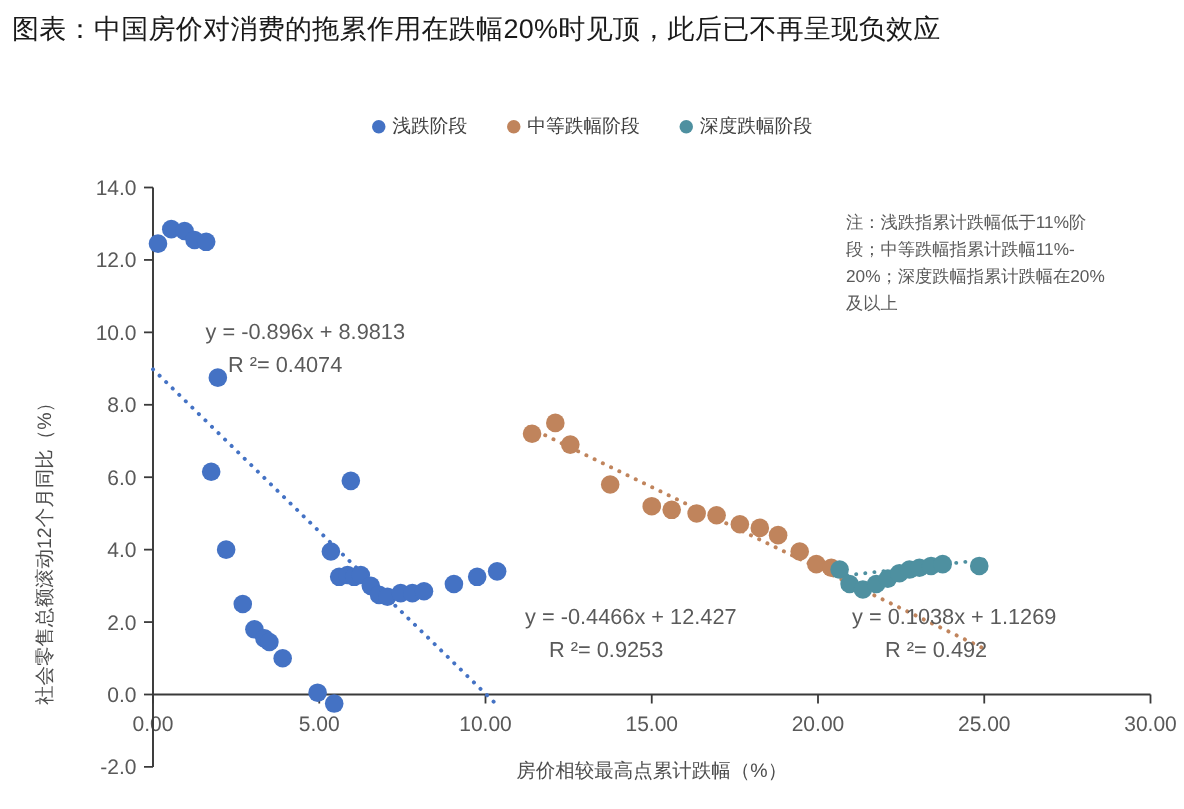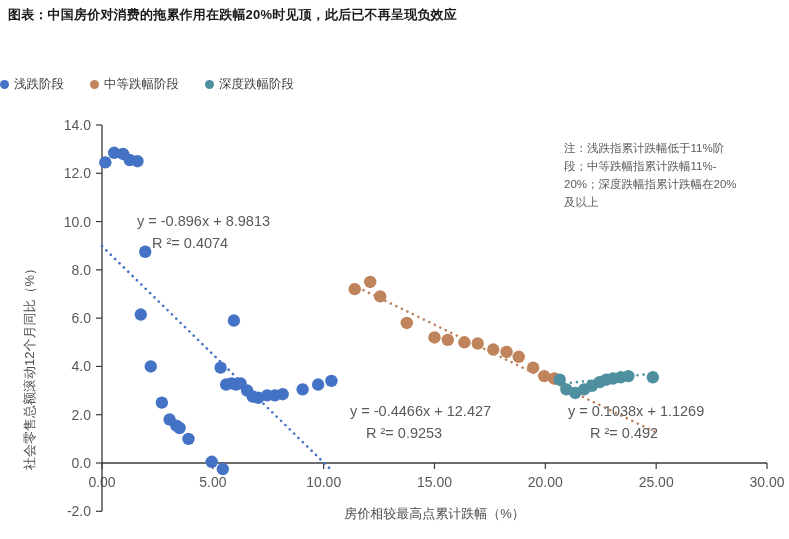--- a/index.html
+++ b/index.html
@@ -6,26 +6,26 @@
   body{
     width:789px;height:539px;
     background:#ffffff;
     font-family:"Liberation Sans","DejaVu Sans",sans-serif;
     color:#404040;
     overflow:hidden;
     position:relative;
   }
   #title{
     position:absolute;left:8px;top:6px;width:760px;
-    font-size:13px;font-weight:bold;color:#1a1a1a;
+    font-size:18px;font-weight:normal;color:#1a1a1a;
     line-height:1.45;letter-spacing:.2px;
   }
   #legend{
     position:absolute;left:0;top:76px;width:789px;
-    display:flex;justify-content:flex-start;align-items:center;gap:26px;
+    display:flex;justify-content:center;align-items:center;gap:26px;
     font-size:12.5px;color:#3f3f3f;
   }
   .legend-item{display:flex;align-items:center;gap:5px;}
   .legend-dot{width:9px;height:9px;border-radius:50%;display:inline-block;}
   #plot-wrap{position:absolute;left:0;top:0;width:789px;height:539px;}
   svg{display:block;}
   .axis-line{stroke:#3a3a3a;stroke-width:1.3;fill:none;}
   .tick-line{stroke:#3a3a3a;stroke-width:1.2;}
   .tick-text{font-family:"Liberation Sans","DejaVu Sans",sans-serif;font-size:14px;fill:#595959;}
   .axis-title{font-family:"Liberation Sans","DejaVu Sans",sans-serif;font-size:13px;fill:#4d4d4d;}

